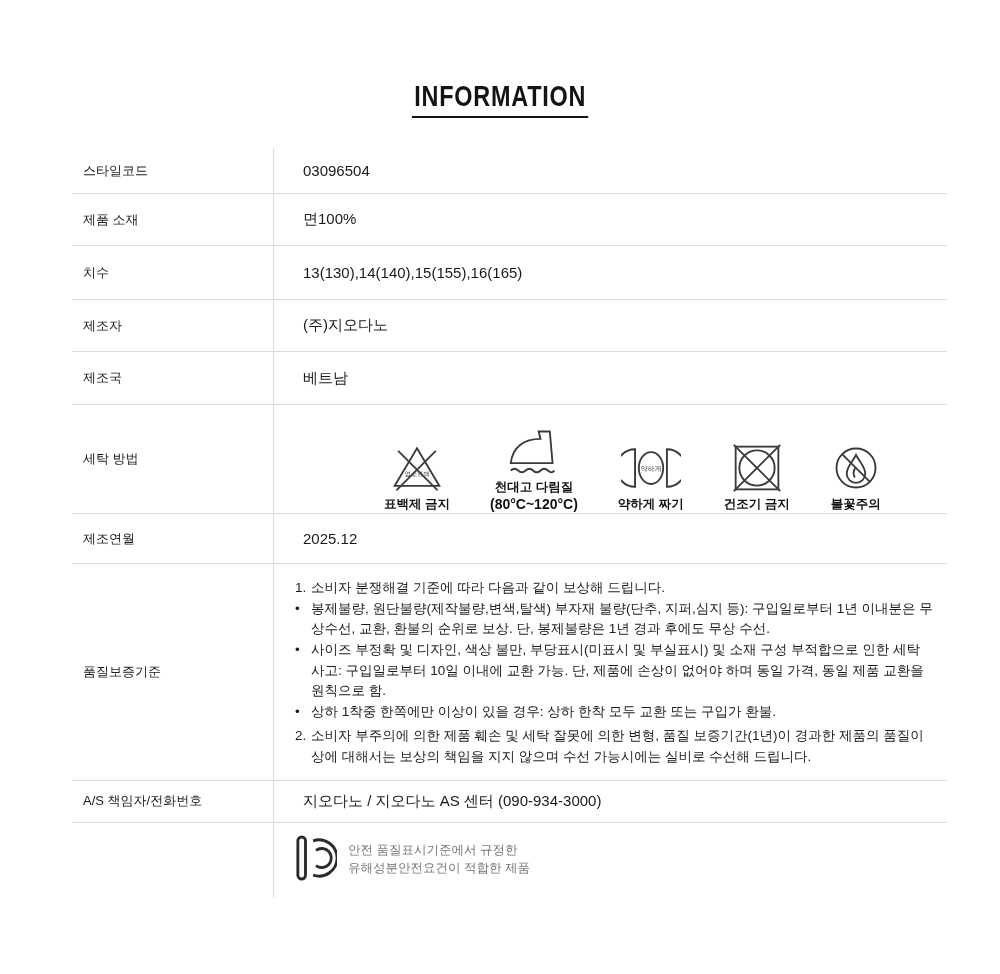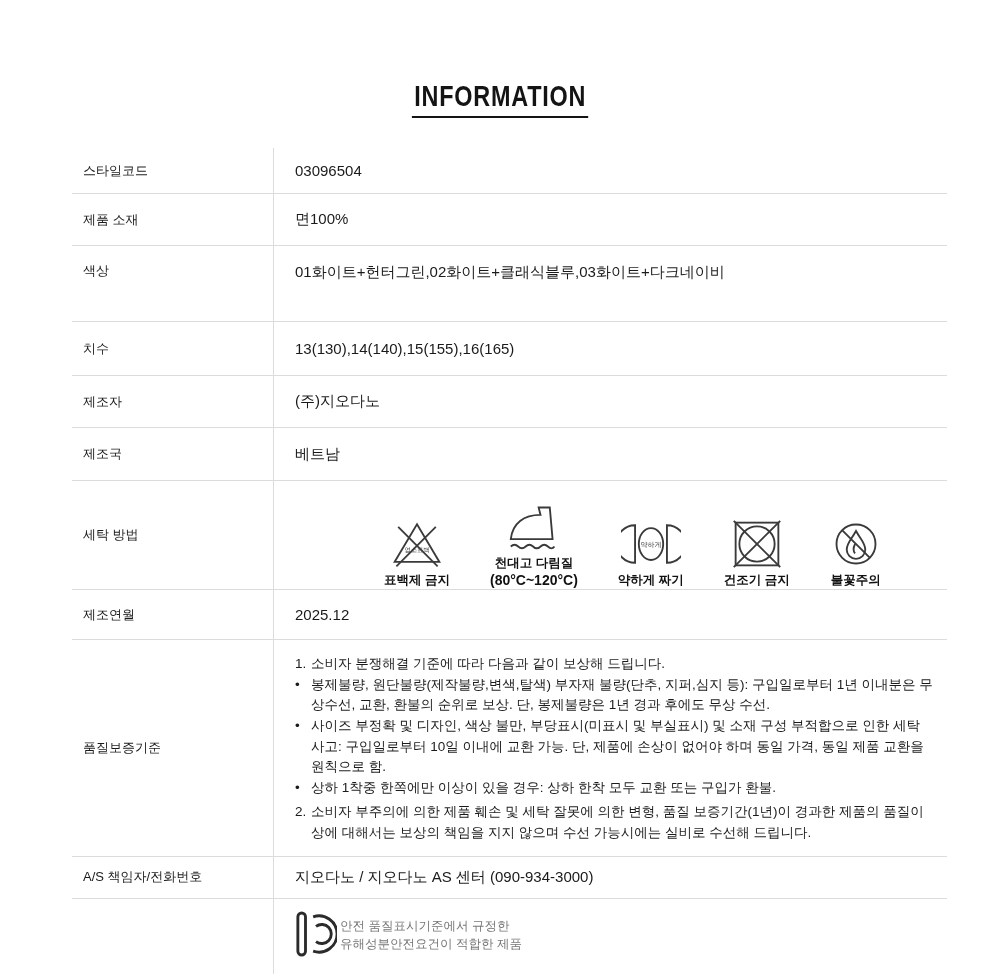--- a/index.html
+++ b/index.html
@@ -26,21 +26,21 @@
   .cell-label {
     width:201px; flex:0 0 201px;
     display:flex; align-items:center;
     padding-left:11px;
     font-size:13px; color:#1a1a1a;
   }
   .cell-value {
     flex:1;
     border-left:1px solid #dcdcdc;
     display:flex; align-items:center;
-    padding-left:21px;
+    padding-left:29px;
     font-size:15px; color:#1a1a1a;
   }
   .h46{min-height:46px}.h52{min-height:52px}.h76{min-height:76px}.h54{min-height:54px}
   .h53{min-height:53px}.h109{min-height:109px}.h50{min-height:50px}.h42{min-height:42px}.h71{min-height:71px}
   .row-color .cell-label { align-items:flex-start; padding-top:16px; }
   .row-color .cell-value { align-items:flex-start; padding-top:17px; }
 
   
   .care-cell { padding-left:110px; gap:40px; align-items:flex-end; }
   .care-item { display:flex; flex-direction:column; align-items:center; }
@@ -50,21 +50,21 @@
 
   
   .warranty-cell { display:block; padding:14px 10px 12px 21px; }
   .w-item { display:flex; font-size:13.5px; line-height:1.53; color:#1b1b1b; }
   .w-marker { flex:0 0 16px; }
   .w-text { flex:1; max-width:648px; }
   .w-item.num2 { margin-top:4px; }
   .w-item.num2 .w-text { max-width:660px; }
 
   
-  .kc-cell { padding:11px 0 13px 21px; gap:3px; align-items:center; }
+  .kc-cell { padding:11px 0 13px 21px; gap:11px; align-items:center; }
   .kc-text { font-size:12.5px; color:#767676; line-height:1.45; }
 </style>
 </head>
 <body>
 
 <div class="title-wrap">
   <span class="page-title">INFORMATION</span>
 </div>
 
 <div class="info-table">
@@ -72,24 +72,20 @@
   <div class="row h46">
     <div class="cell-label">스타일코드</div>
     <div class="cell-value">03096504</div>
   </div>
 
   <div class="row h52">
     <div class="cell-label">제품 소재</div>
     <div class="cell-value">면100%</div>
   </div>
 
-  <div class="row h76 row-color">
-    <div class="cell-label">색상</div>
-    <div class="cell-value">01화이트+헌터그린,02화이트+클래식블루,03화이트+다크네이비</div>
-  </div>
 
   <div class="row h54">
     <div class="cell-label">치수</div>
     <div class="cell-value">13(130),14(140),15(155),16(165)</div>
   </div>
 
   <div class="row h52">
     <div class="cell-label">제조자</div>
     <div class="cell-value">(주)지오다노</div>
   </div>

